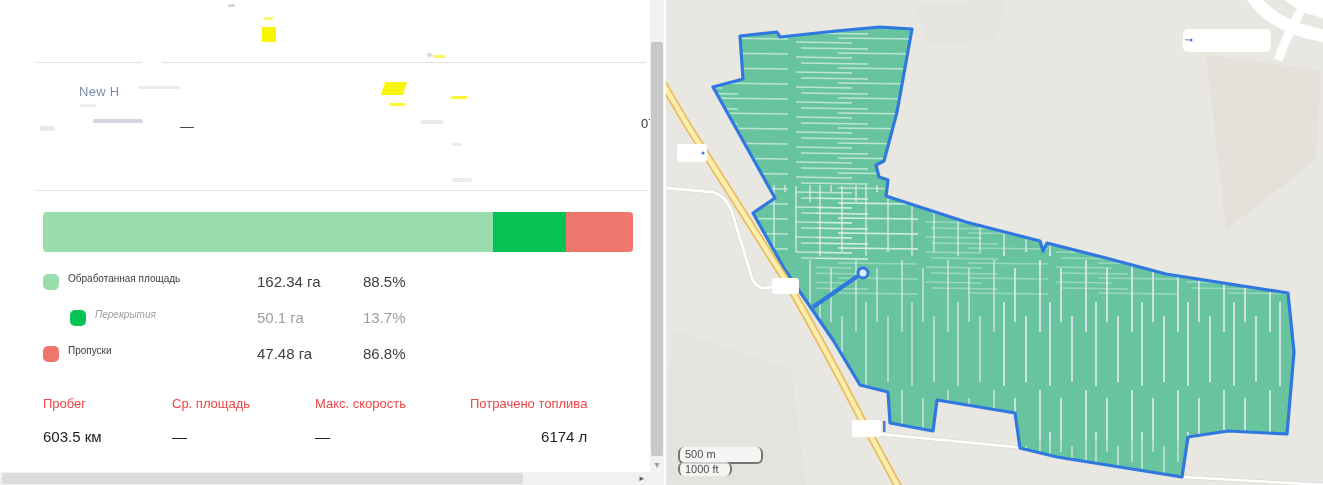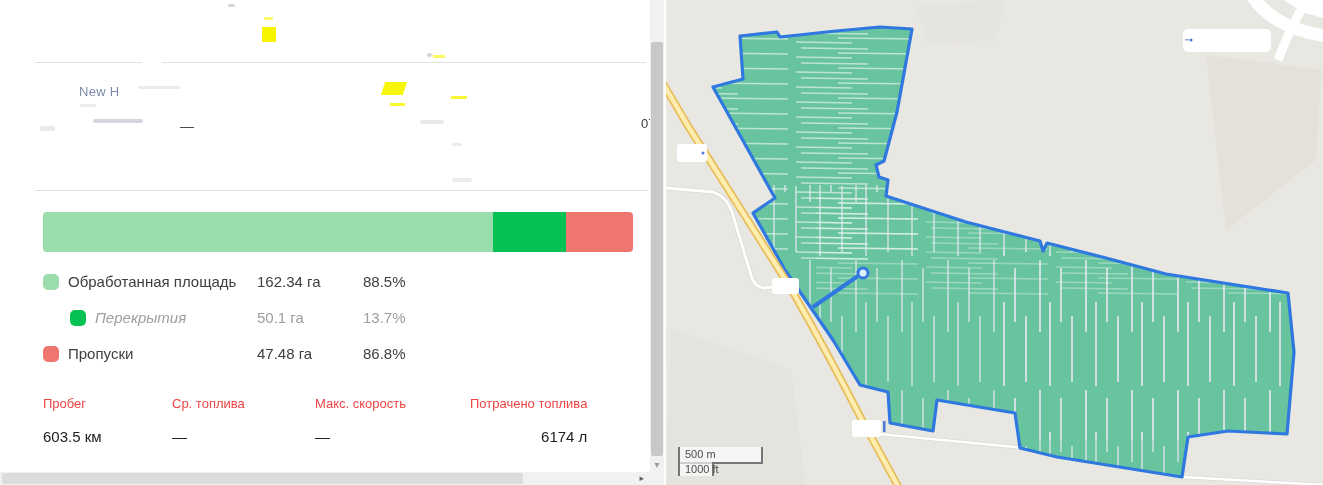--- a/index.html
+++ b/index.html
@@ -16,21 +16,21 @@
   .y-mark { position:absolute; background:#f8f400; }
 
   
   .covbar { position:absolute; left:43px; top:212px; width:590px; height:40px; border-radius:4px; overflow:hidden; display:flex; }
   .covbar > div { height:100%; }
 
   
   .legend { position:absolute; left:43px; top:264px; width:590px; }
   .lrow { position:relative; height:36px; }
   .lrow .swatch { position:absolute; top:10px; width:16px; height:16px; border-radius:5px; }
-  .lrow .llabel { position:absolute; top:9px; font-size:15px; color:#3c4043; }
+  .lrow .llabel { position:absolute; top:9px; font-size:10px; color:#3c4043; }
   .lrow .lvalue { position:absolute; left:214px; top:9px; font-size:15px; color:#3c4043; }
   .lrow .lpct   { position:absolute; left:320px; top:9px; font-size:15px; color:#404040; }
   .lrow.muted .llabel, .lrow.muted .lvalue, .lrow.muted .lpct { color:#9e9e9e; }
   .lrow.indent .swatch { left:27px; }
   .lrow.indent .llabel { left:52px;font-style:italic; }
   .lrow:not(.indent) .swatch { left:0; }
   .lrow:not(.indent) .llabel { left:25px; }
 
   
   .stat { position:absolute; top:396px; }
@@ -43,23 +43,23 @@
   .varrow  { position:absolute; left:0; top:457px; width:14px; height:15px; color:#9b9b9b; font-size:10px; text-align:center; line-height:15px; }
   .hscroll { position:absolute; left:0; top:472px; width:650px; height:13px; background:#f1f1f1; }
   .hthumb  { position:absolute; left:2px; top:1px; width:521px; height:11px; background:#dcdcdc; border-radius:2px; }
   .harrow  { position:absolute; right:6px; top:0; height:13px; color:#5f5f5f; font-size:9px; line-height:13px; }
   .scorner { position:absolute; left:650px; top:472px; width:14px; height:13px; background:#f1f1f1; }
 
   
   .map { position:absolute; left:666px; top:0; width:657px; height:485px; background:#e9e7e2; overflow:hidden; }
   .map svg { position:absolute; left:0; top:0; }
   .scale { position:absolute; left:12px; top:447px; font-size:11px; color:#4c4c4c; line-height:1.15; }
-  .scale .sline { background:rgba(255,255,255,.65); padding:1px 12px 1px 5px; white-space:nowrap; }
+  .scale .sline { background:rgba(255,255,255,.65); padding:1px 12px 1px 5px; white-space:nowrap;border-radius:6px; }
   .scale .metric { border:2px solid #757575; border-top:none; width:85px; }
-  .scale .imperial { border:2px solid #757575; border-top:none; border-bottom:none; border-top:2px solid #757575; margin-top:-2px; width:36px; border-top:none; border-left:2px solid #757575; border-right:2px solid #757575; }
+  .scale .imperial { border:2px solid #757575; border-top:none; border-bottom:none; border-top:2px solid #757575; margin-top:-2px; width:54px; border-top:none; border-left:2px solid #757575; border-right:2px solid #757575; }
 </style>
 </head>
 <body>
 
 <div id="app">
 
   <div class="panel">
 
     <div class="smudge" style="left:228px; top:4px; width:7px; height:3px;"></div>
     <div class="y-mark" style="left:264px; top:17px; width:9px; height:3px; opacity:.55;"></div>
@@ -112,21 +112,21 @@
         <span class="lvalue">47.48 га</span>
         <span class="lpct">86.8%</span>
       </div>
     </div>
 
     <div class="stat" style="left:43px;">
       <div class="slabel">Пробег</div>
       <div class="svalue">603.5 км</div>
     </div>
     <div class="stat" style="left:172px;">
-      <div class="slabel">Ср. топлива</div>
+      <div class="slabel">Ср. площадь</div>
       <div class="svalue">—</div>
     </div>
     <div class="stat" style="left:315px;">
       <div class="slabel">Макс. скорость</div>
       <div class="svalue">—</div>
     </div>
     <div class="stat" style="left:470px;text-align:right;">
       <div class="slabel">Потрачено топлива</div>
       <div class="svalue">6174 л</div>
     </div>

